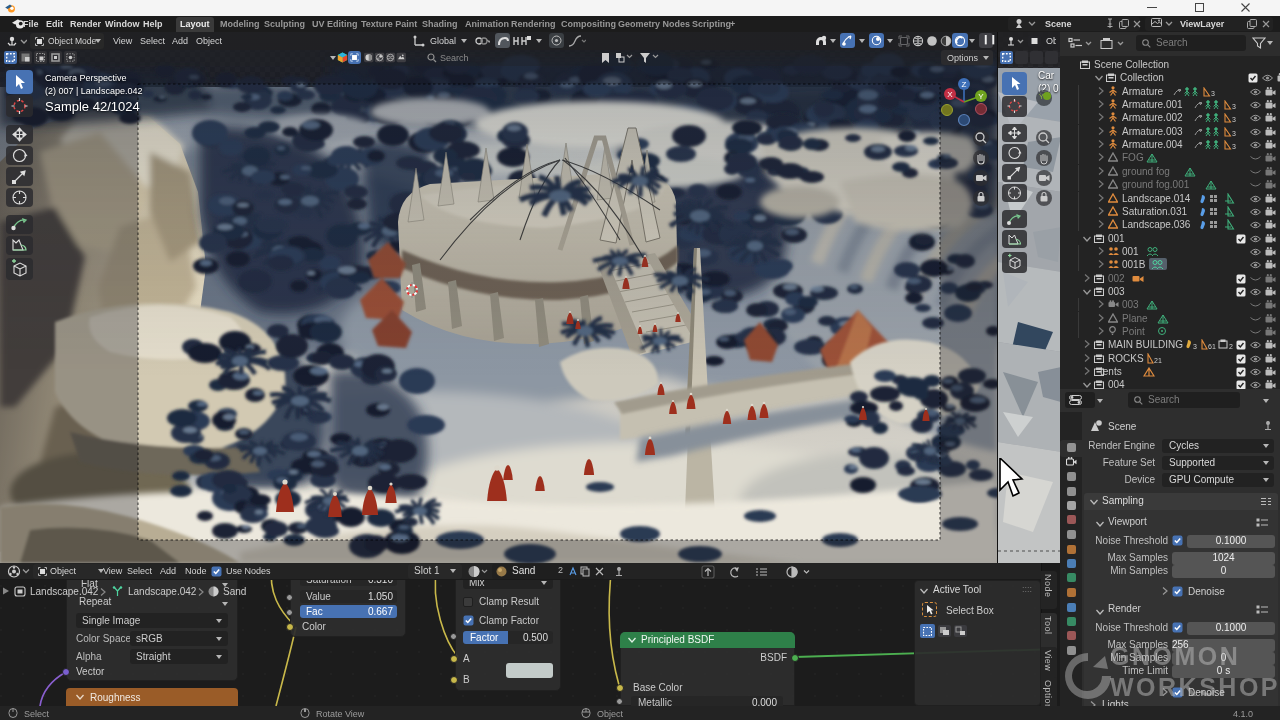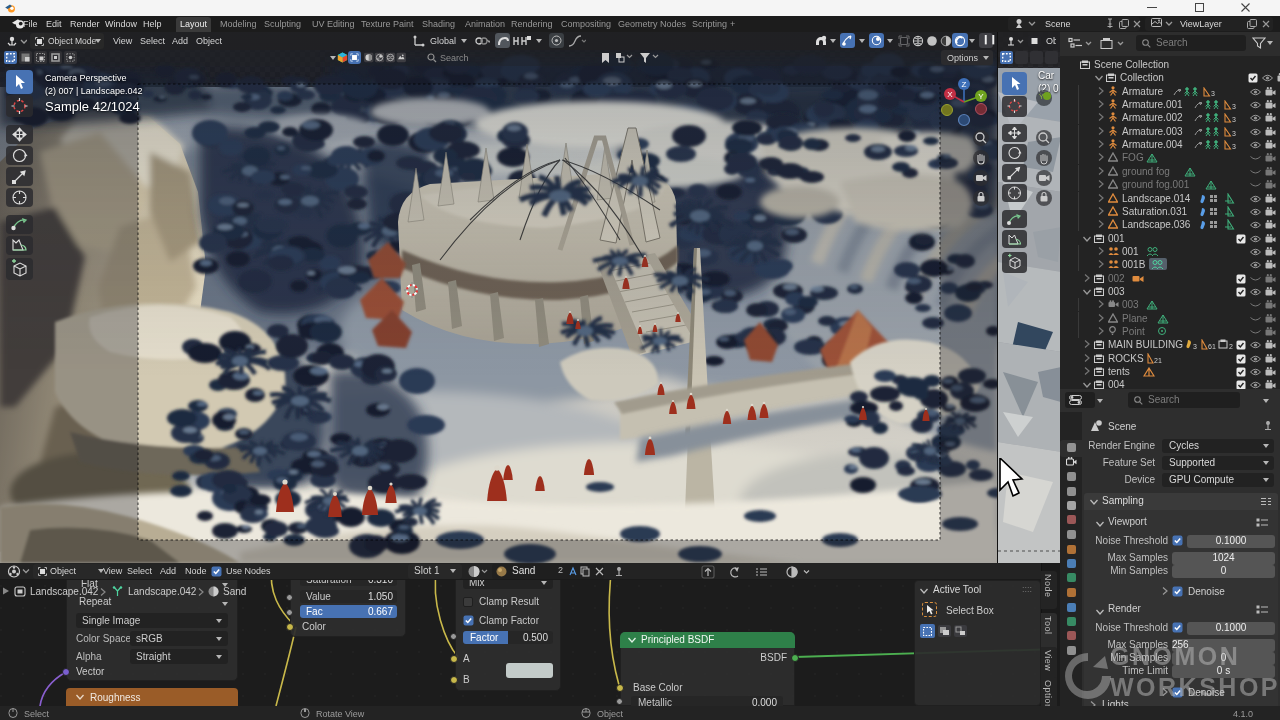--- a/index.html
+++ b/index.html
@@ -5,21 +5,21 @@
 * { margin:0; padding:0; box-sizing:border-box; }
 html,body { width:1280px; height:720px; overflow:hidden; background:#1b1b1b;
   font-family:"Liberation Sans", sans-serif; }
 #root { position:absolute; left:0; top:0; width:1280px; height:720px; }
 .abs { position:absolute; }
 .txt { color:#d4d4d4; font-size:11px; white-space:nowrap; }
 
 #titlebar { left:0; top:0; width:1280px; height:16px; background:#f5f5f5; color:#1a1a1a;
   font-size:8px; line-height:16px; }
 
-#menubar { left:0; top:16px; width:1280px; height:16px; background:#1c1c1c; }
+#menubar { left:0; top:16px; width:1280px; height:16px; background:#1c1c1c;font-weight:bold; }
 .menuitem { position:absolute; top:1px; color:#d9d9d9; font-size:9px; line-height:14px; }
 .tab { position:absolute; top:1px; height:15px; line-height:14px; color:#989898; font-size:9px;
   padding:0 4px; border-radius:3px 3px 0 0; }
 .tab.active { background:#3a3a3a; color:#ececec; }
 
 #viewport { left:0; top:32px; width:997px; height:531px; background:#28282b; overflow:hidden; }
 #vp2 { left:997px; top:32px; width:63px; height:531px; background:#8f9296; overflow:hidden; border-left:1px solid #111; }
 #outliner { left:1060px; top:32px; width:220px; height:357px; background:#232323; overflow:hidden; }
 #properties { left:1060px; top:389px; width:220px; height:317px; background:#2a2a2a; overflow:hidden; }
 #shader { left:0; top:563px; width:1058px; height:143px; background:#1c1c1c; overflow:hidden; }
@@ -2173,21 +2173,21 @@
     </div>
     <div class="abs" style="left:0;top:333.05px;width:220px;height:13px">
     <svg class="abs" style="left:24px;top:2px" width="6" height="8" viewBox="0 0 6 8">
           <path d="M1 0.5 L5 4 L1 7.5" stroke="#777" stroke-width="1.2" fill="none"></path>
         </svg>
     <svg class="abs" style="left:34px;top:2px" width="10" height="9" viewBox="0 0 10 9">
           <rect x="0.5" y="2" width="9" height="6.5" fill="none" stroke="#ccc" stroke-width="1"></rect>
           <rect x="2" y="0.5" width="6" height="2.5" fill="#ccc"></rect>
           <rect x="2.5" y="4" width="5" height="1.5" fill="#ccc"></rect>
         </svg>
-    <span class="abs" style="left:48px;top:1px;color:#c8c8c8;font-size:10px;white-space:nowrap">tents</span>
+    <span class="abs" style="left:40px;top:1px;color:#c8c8c8;font-size:10px;white-space:nowrap">tents</span>
     <svg class="abs" style="left:83px;top:2px" width="12" height="10" viewBox="0 0 12 10">
           <path d="M6 1 L11 9 L1 9 Z M6 1 L6 9" fill="none" stroke="#e08c3e" stroke-width="1.2"></path>
         </svg>
     <svg class="abs" style="left:176px;top:2px" width="10" height="10" viewBox="0 0 10 10">
           <rect x="0.5" y="0.5" width="9" height="9" rx="1.5" fill="#e8e8e8"></rect>
           <path d="M2.5 5 L4.3 7 L7.5 3" stroke="#222" stroke-width="1.4" fill="none"></path>
         </svg>
     <svg class="abs" style="left:190px;top:3px" width="11" height="8" viewBox="0 0 11 8">
           <path d="M0.5 4 Q5.5 -1.5 10.5 4 Q5.5 9.5 0.5 4 Z" fill="none" stroke="#999" stroke-width="1"></path>
           <circle cx="5.5" cy="4" r="1.6" fill="#999"></circle>

